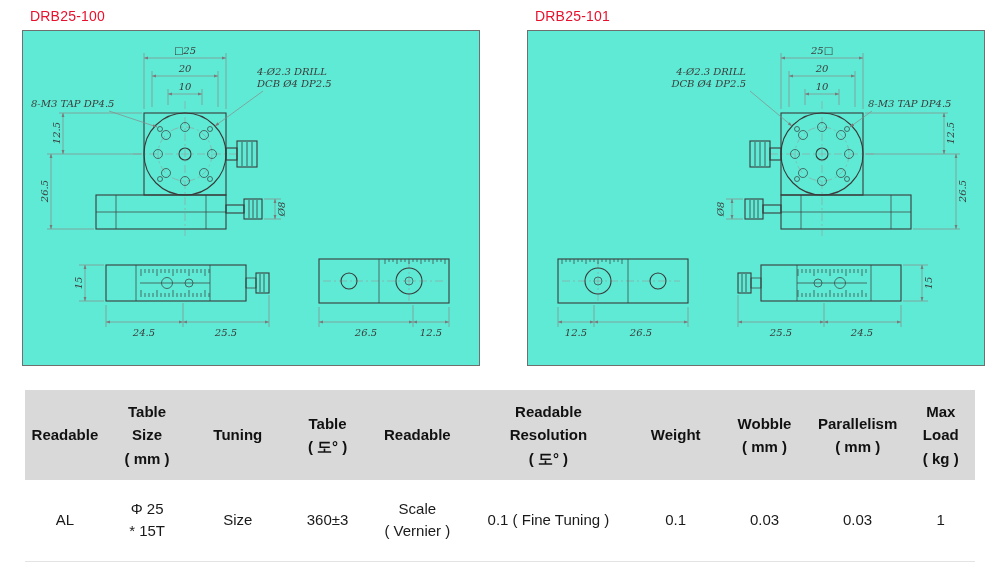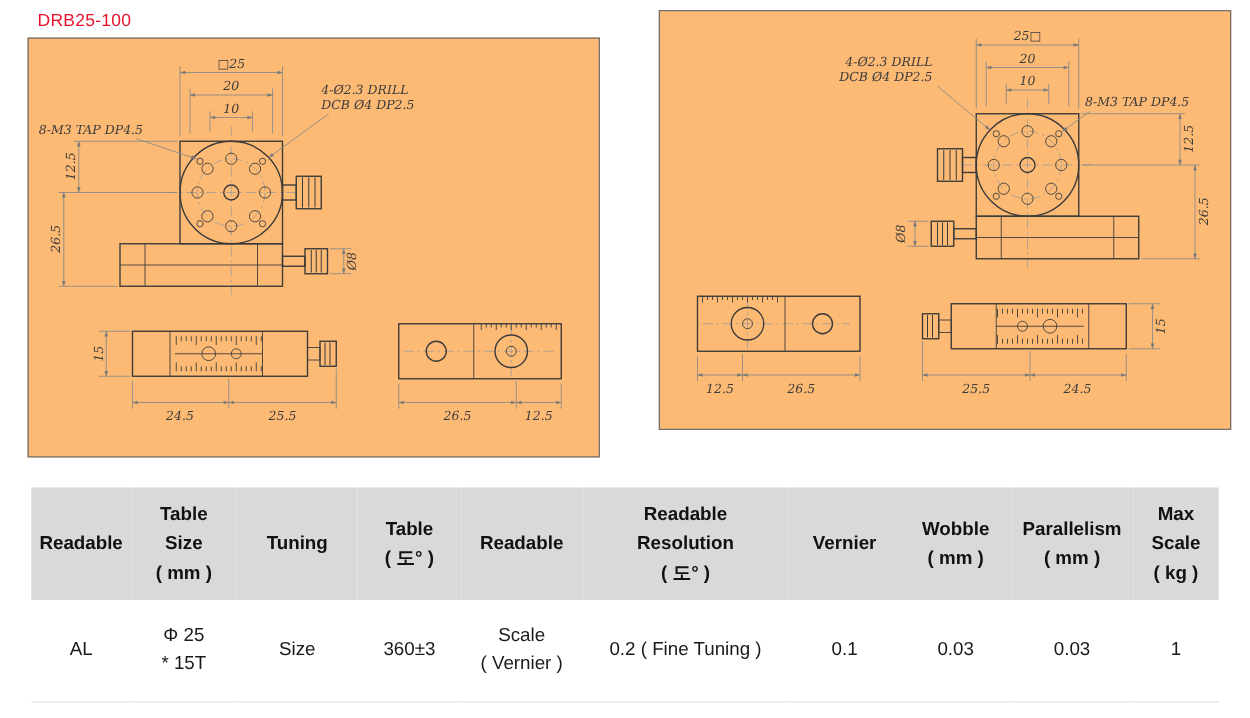--- a/index.html
+++ b/index.html
@@ -1,21 +1,21 @@
 <!DOCTYPE html>
 <html><head>
 <meta charset="utf-8">
 <style>
   html,body{margin:0;padding:0;background:#fff;}
   .page{position:relative;width:1000px;height:574px;background:#fff;overflow:hidden;
         font-family:"Liberation Sans",sans-serif;color:#1a1a1a;}
   .panels{display:flex;padding:8px 0 0 22px;gap:47px;}
   .panel{width:458px;}
   .panel-title{margin:0 0 6px 8px;font-size:14px;font-weight:400;color:#e8112d;letter-spacing:.2px;}
-  .draw-box{width:456px;height:334px;border:1px solid #6f6f6f;background:#fdba74;}
+  .draw-box{width:456px;height:334px;border:1px solid #6f6f6f;background:#5eead4;}
   svg{display:block;}
   
   .o{fill:none;stroke:#3a3a3a;stroke-width:1.1;}
   .t{fill:none;stroke:#3a3a3a;stroke-width:0.7;}
   .h{stroke:#3a3a3a;stroke-width:0.8;}
   .cl{fill:none;stroke:#9a9a9a;stroke-width:0.6;stroke-dasharray:8 3 2 3;}
   .d{fill:none;stroke:#8a8a8a;stroke-width:0.7;}
   .dt{font:italic 10px "DejaVu Serif",serif;fill:#3c3c3c;}
   
   .table-wrap{margin:24px 25px 0 25px;}
@@ -160,20 +160,21 @@
           <text class="dt" transform="translate(59,252) rotate(-90)" text-anchor="middle">15</text>
           <text class="dt" x="121" y="305" text-anchor="middle">24.5</text>
           <text class="dt" x="203" y="305" text-anchor="middle">25.5</text>
           <text class="dt" x="343" y="305" text-anchor="middle">26.5</text>
           <text class="dt" x="408" y="305" text-anchor="middle">12.5</text>
         </svg>
       </div>
     </div>
 
     <div class="panel">
+      <div class="panel-title">DRB25-101</div>
       <div class="draw-box">
         <svg viewBox="0 0 456 334" width="456" height="334">
           <defs>
             <marker id="arr101" viewBox="0 0 10 10" refX="9" refY="5" markerWidth="7" markerHeight="7" orient="auto-start-reverse">
               <path d="M0.5,2 L9.5,5 L0.5,8 z" fill="#7a7a7a"></path>
             </marker>
           </defs>
 
           <g>
             <line class="cl" x1="294" y1="70" x2="294" y2="205"></line>
@@ -320,40 +321,40 @@
           <th>Table
 Size
 ( mm )</th>
           <th>Tuning</th>
           <th>Table
 ( 도° )</th>
           <th>Readable</th>
           <th>Readable
 Resolution
 ( 도° )</th>
-          <th>Vernier</th>
+          <th>Weight</th>
           <th>Wobble
 ( mm )</th>
           <th>Parallelism
 ( mm )</th>
           <th>Max
-Scale
+Load
 ( kg )</th>
         </tr>
       </thead>
       <tbody>
         <tr>
           <td>AL</td>
           <td>Φ 25
 * 15T</td>
           <td>Size</td>
           <td>360±3</td>
           <td>Scale
 ( Vernier )</td>
-          <td>0.2 ( Fine Tuning )</td>
+          <td>0.1 ( Fine Tuning )</td>
           <td>0.1</td>
           <td>0.03</td>
           <td>0.03</td>
           <td>1</td>
         </tr>
       </tbody>
     </table>
   </div>
 </div>
 

